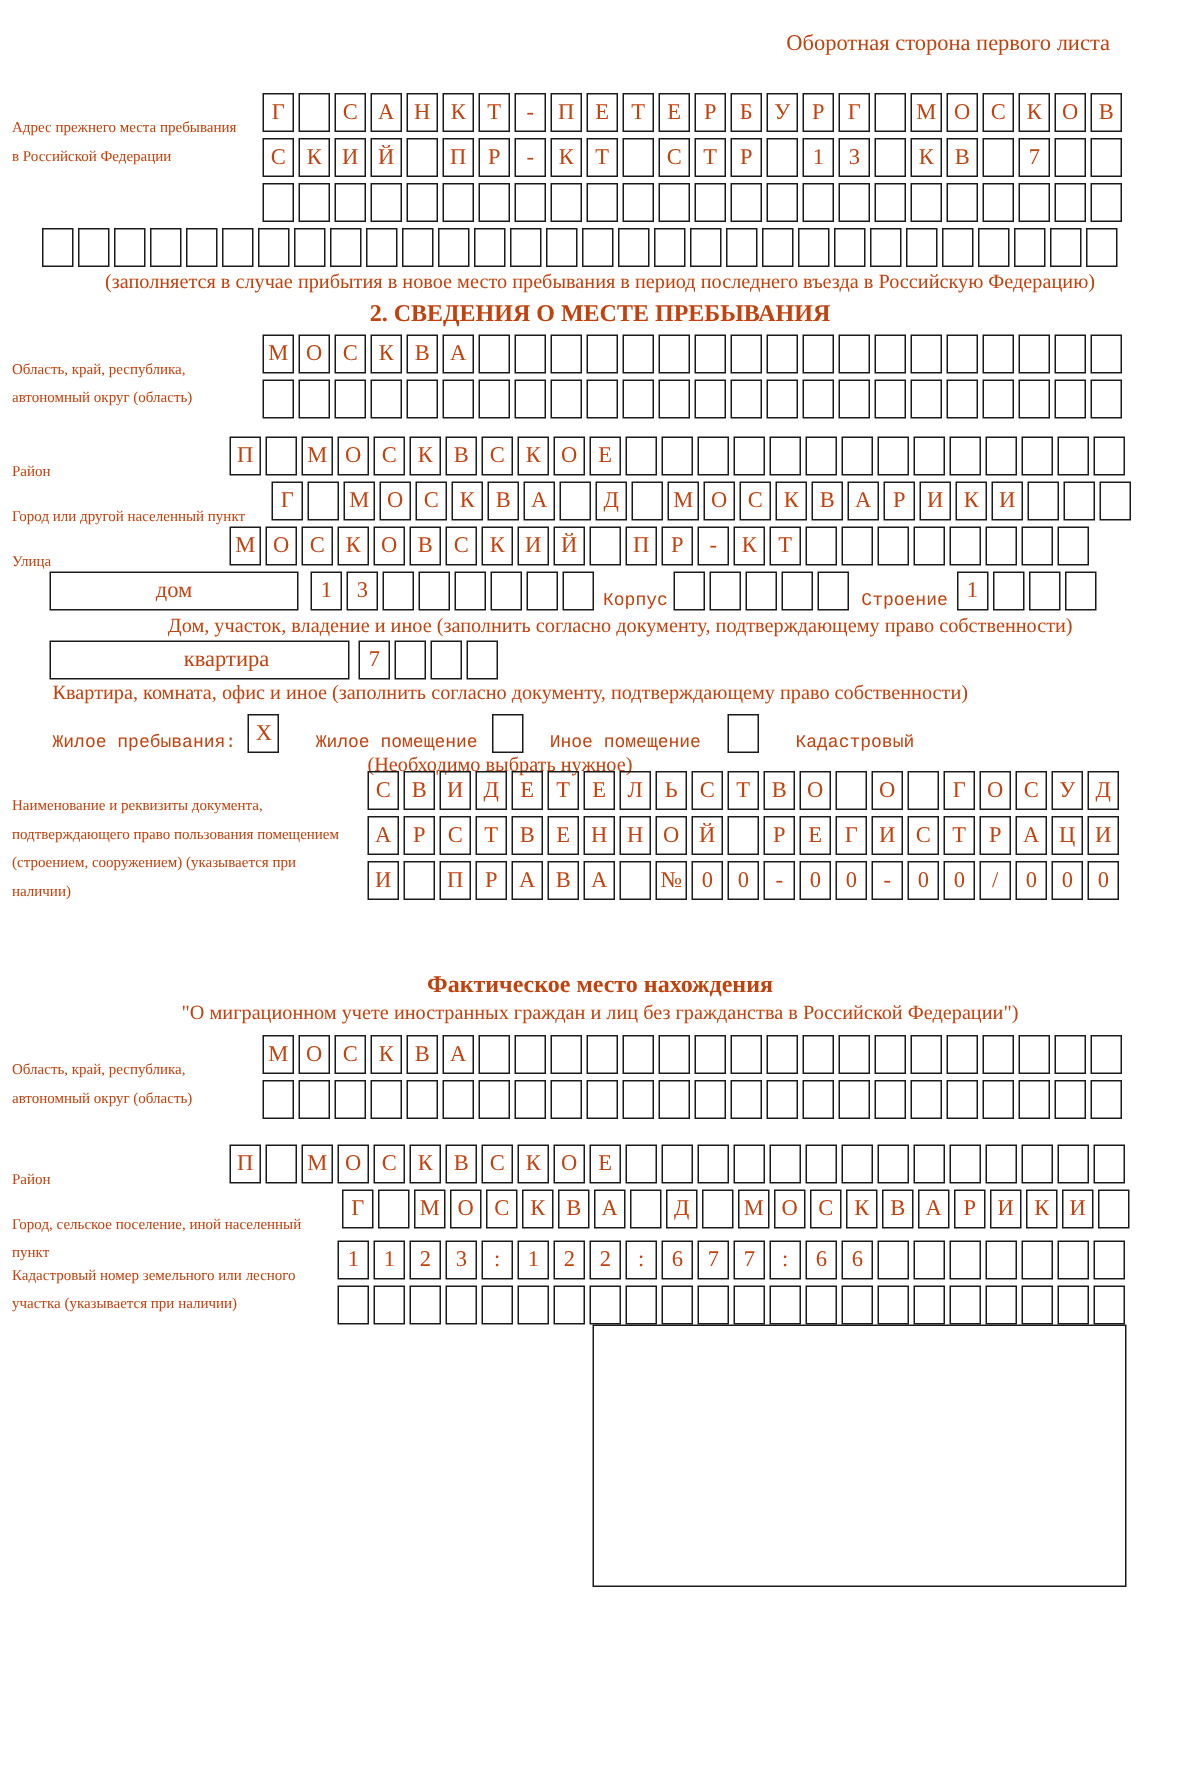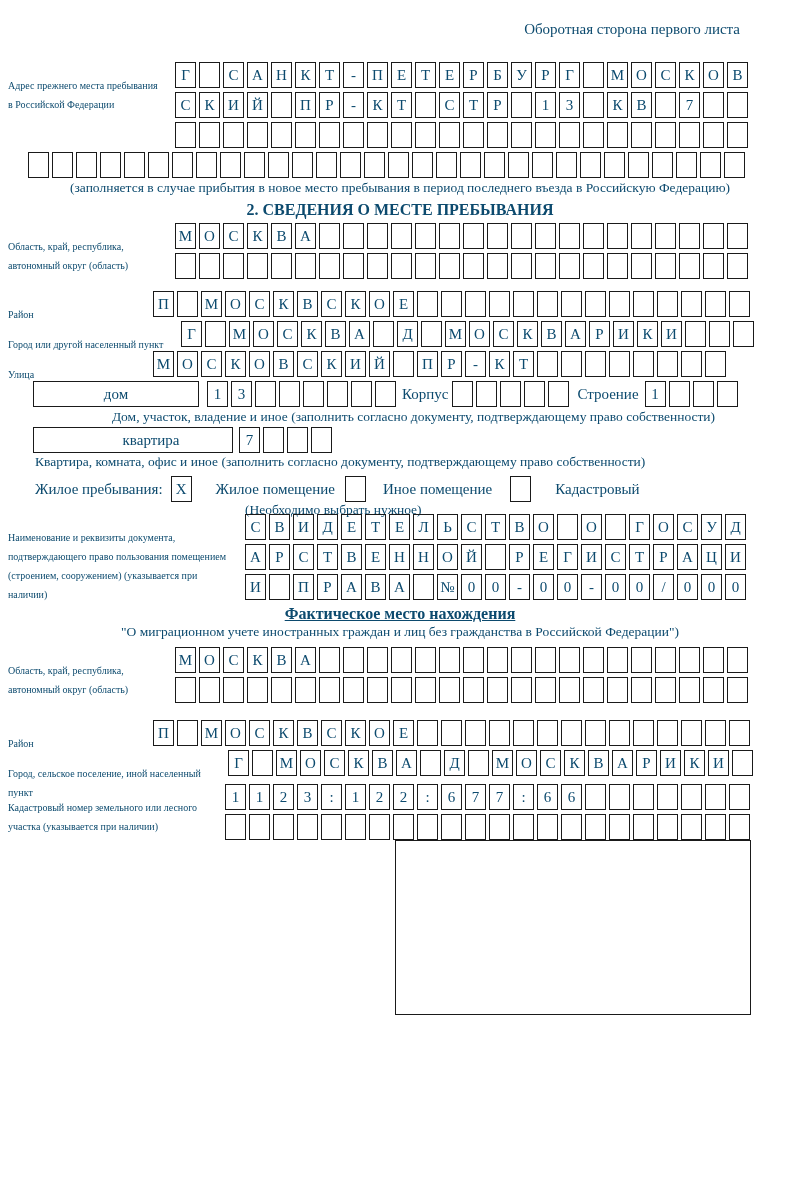--- a/index.html
+++ b/index.html
@@ -2,42 +2,42 @@
 <html><head>
 <meta charset="utf-8">
 <style>
   html,body{margin:0;padding:0;background:#fff;}
   .sheet{
     position:relative;
     width:800px;height:1180px;
     box-sizing:border-box;
     padding:0 8px;
     font-family:"Liberation Serif","DejaVu Serif",serif;
-    color:#0c4a6e;overflow:hidden;
+    color:#c2410c;overflow:hidden;
   }
   .header-note{margin-top:20px;text-align:right;padding-right:52px;font-size:15px;line-height:18px;}
   .rl{position:relative;height:30px;}
   .flabel{position:absolute;left:0;top:14px;font-size:10px;line-height:19px;}
   .boxrow{display:flex;gap:3px;}
   .box{
     box-sizing:border-box;flex:none;
     width:21px;height:26px;border:1.5px solid #1a1a1a;
     display:flex;align-items:center;justify-content:center;
     font-size:15px;line-height:1;
   }
   .widebox{
     box-sizing:border-box;flex:none;height:26px;border:1.5px solid #1a1a1a;
     display:flex;align-items:center;justify-content:center;font-size:15px;
   }
   .group{position:relative;}
-  .inline-line{display:flex;align-items:center;}
+  .inline-line{display:flex;align-items:flex-end;}
   .note-center{text-align:center;font-size:13.5px;line-height:16px;}
   .note-left{font-size:13.5px;line-height:17px;margin-left:27px;}
   .title-center{text-align:center;font-weight:bold;font-size:16px;line-height:19px;}
-  .mesto-label{font-size:15px;flex:none;}
+  .mesto-label{font-size:12px;flex:none;font-family:Liberation Mono, monospace;}
   .prev-group .flabel{width:150px;}
   .region-label{width:150px;}
   .doc-label{width:225px;}
   .city3-label{width:212px;}
   .cad-label{width:205px;}
   .stamp-rect{box-sizing:border-box;margin-left:387px;width:356px;height:175px;border:1.5px solid #1a1a1a;}
   .stamp-note{margin-left:380px;width:372px;text-align:center;font-size:13.5px;line-height:17px;margin-top:5px;}
 </style>
 </head>
 <body>
@@ -448,21 +448,21 @@
           <div class="box">0</div>
           <div class="box">0</div>
           <div class="box">/</div>
           <div class="box">0</div>
           <div class="box">0</div>
           <div class="box">0</div>
         </div>
     </div>
   </div>
 
-  <div class="title-center" style="text-decoration:underline;">Фактическое место нахождения</div>
+  <div class="title-center" style="margin-top:43px;">Фактическое место нахождения</div>
   <div class="note-center" style="line-height:17px;">"О миграционном учете иностранных граждан и лиц без гражданства в Российской Федерации")</div>
 
   <div class="group" style="margin-top:7px;">
     <div class="flabel region-label">Область, край, республика, автономный округ (область)</div>
     <div class="rl">
       <div class="boxrow" style="margin-left:167px;">
           <div class="box">М</div>
           <div class="box">О</div>
           <div class="box">С</div>
           <div class="box">К</div>

